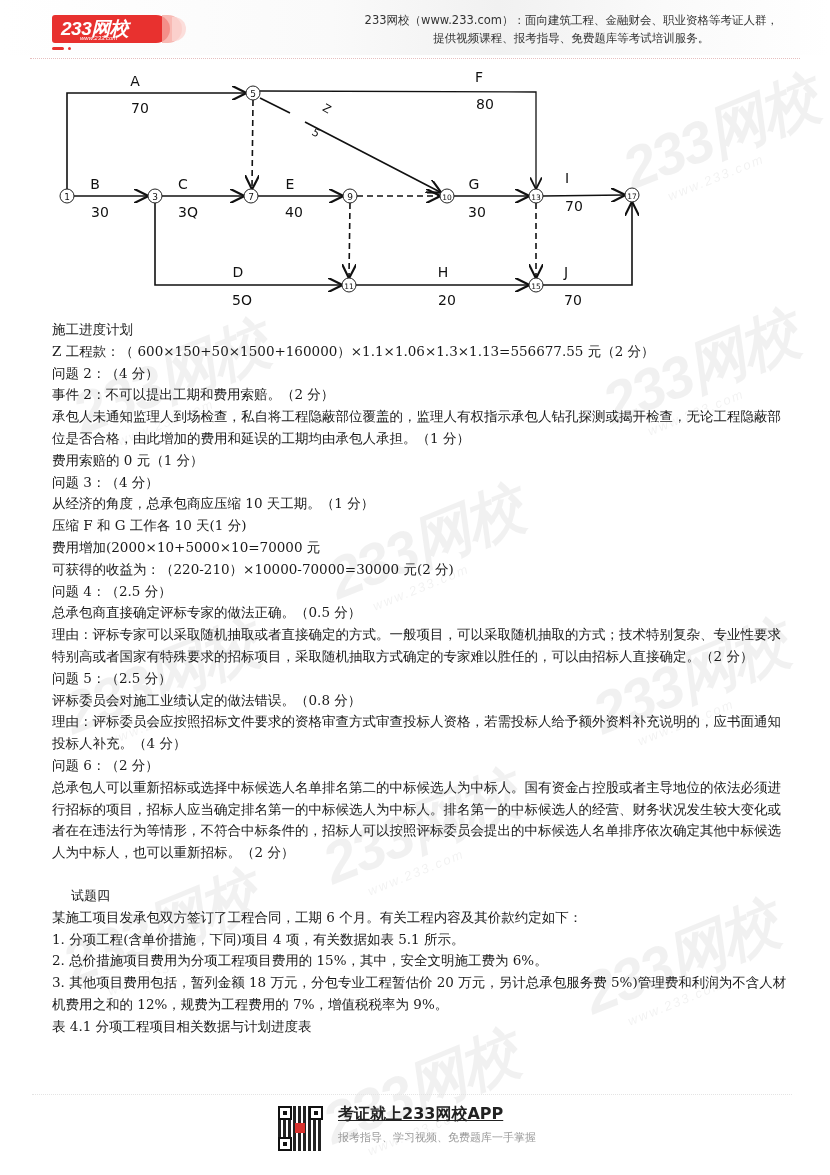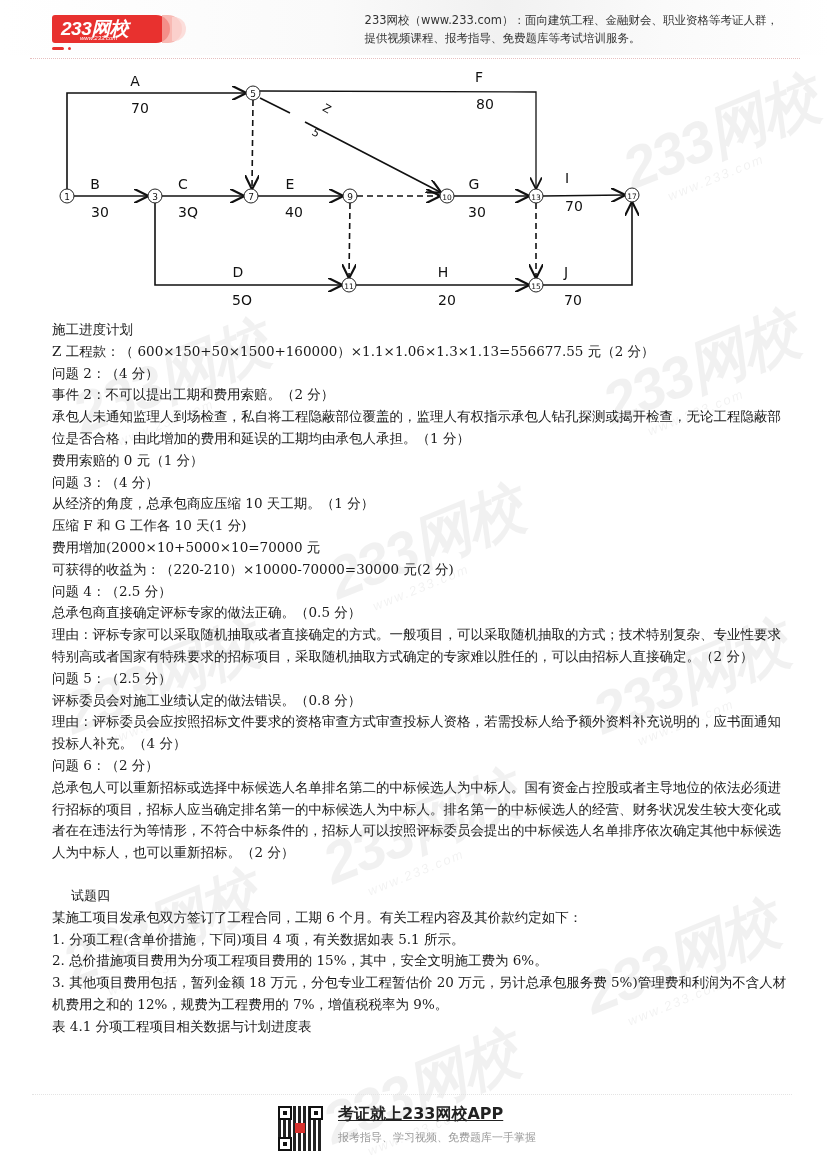--- a/index.html
+++ b/index.html
@@ -18,21 +18,21 @@
       background: #e8312f; border-radius: 3px 14px 14px 3px;
       color: #fff; font-family: "Liberation Sans", sans-serif;
     }
     .logo-bubble1 { position:absolute; left: 110px; top: 0; width: 20px; height: 28px; border-radius: 0 14px 14px 0; background: #f6a8a0; opacity: .8; }
     .logo-bubble2 { position:absolute; left: 120px; top: 2px; width: 14px; height: 24px; border-radius: 0 12px 12px 0; background: #fbd6d2; opacity: .8; }
     .logo-main { position:absolute; left: 9px; top: 1px; font-size: 19px; font-weight: bold; font-style: italic; letter-spacing: -0.5px; }
     .logo-url { position:absolute; left: 28px; top: 20px; font-size: 6px; font-style: italic; }
     .logo-dash { position:absolute; left: 52px; top: 47px; width: 12px; height: 3px; background: #e8312f; border-radius: 2px; }
     .logo-dot { position:absolute; left: 68px; top: 47px; width: 3px; height: 3px; background: #e8312f; border-radius: 50%; }
     .header-text {
-      position: absolute; right: 52px; top: 11px; text-align: left;
+      position: absolute; right: 52px; top: 11px; text-align: center;
       font-size: 11.5px; line-height: 18px; color: #333;
       font-family: "DejaVu Sans", sans-serif;
       margin-left: 8px;
     }
     .header-rule { position:absolute; left: 30px; top: 58px; width: 770px; border-top: 1px dotted #e6bfbf; }
 
     .watermark {
       position: absolute; color: rgba(0,0,0,0.055);
       font-family: "Liberation Sans", sans-serif; font-weight: bold; font-style: italic;
       transform: rotate(-22deg); pointer-events: none; white-space: nowrap;

